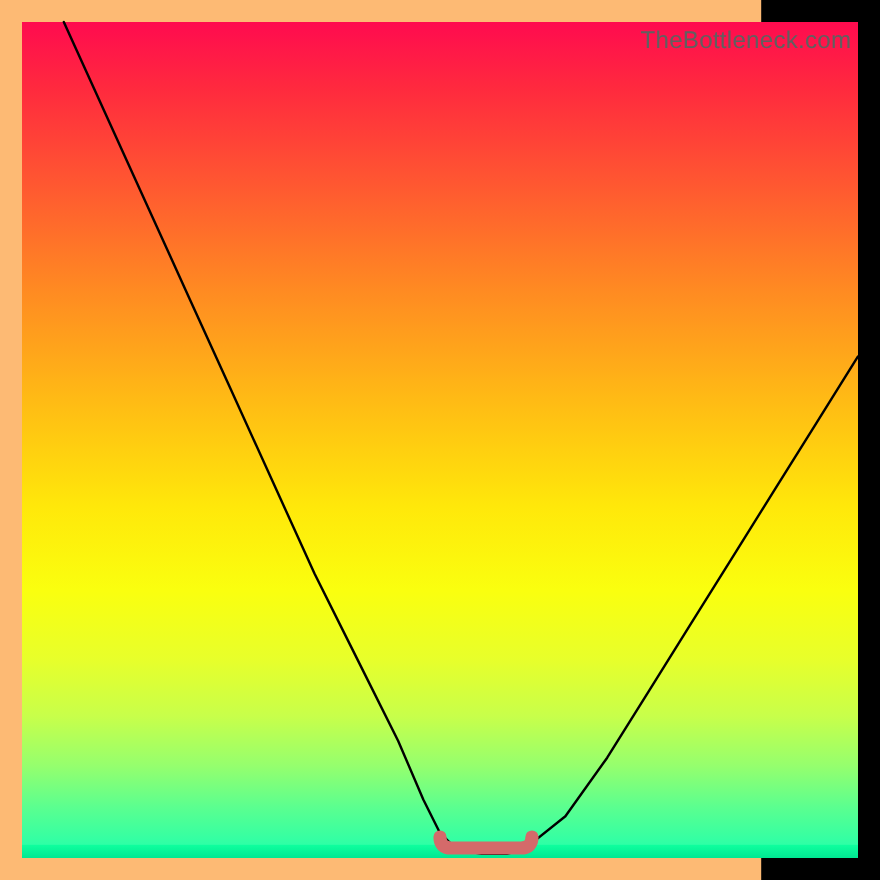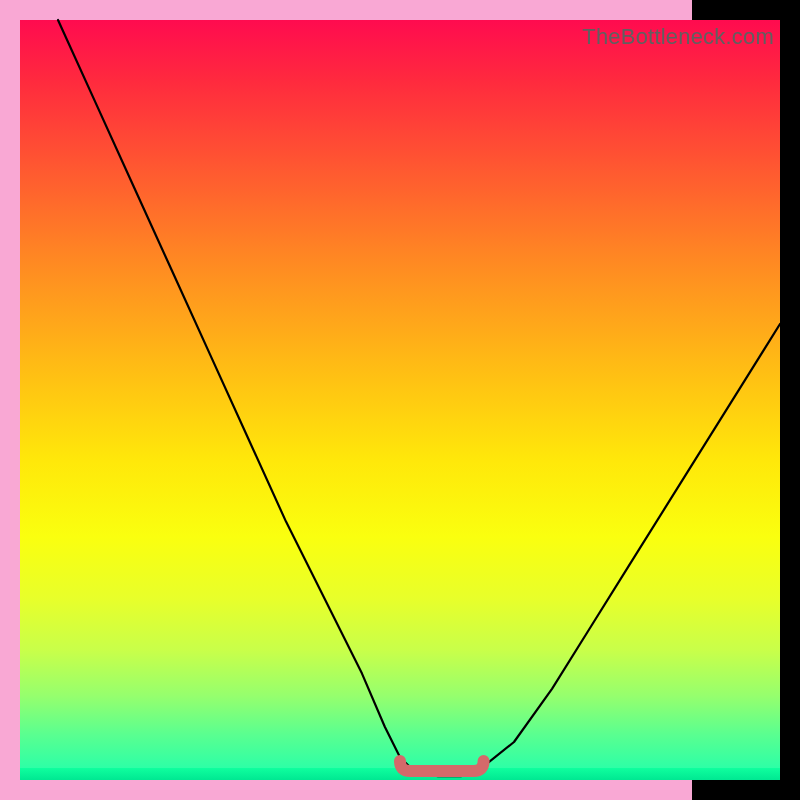--- a/index.html
+++ b/index.html
@@ -8,21 +8,21 @@
     width: 800px;
     height: 800px;
     overflow: hidden;
     background: #000;
     font-family: Arial, Helvetica, sans-serif;
   }
   .stage {
     position: relative;
     width: 692px;
     height: 800px;
-    background: #f9a8d4;
+    background: #fdba74;
   }
   .plot {
     position: absolute;
     left: 20px;
     top: 20px;
     width: 760px;
     height: 760px;
   }
   .gradient-bg {
     position: absolute;

